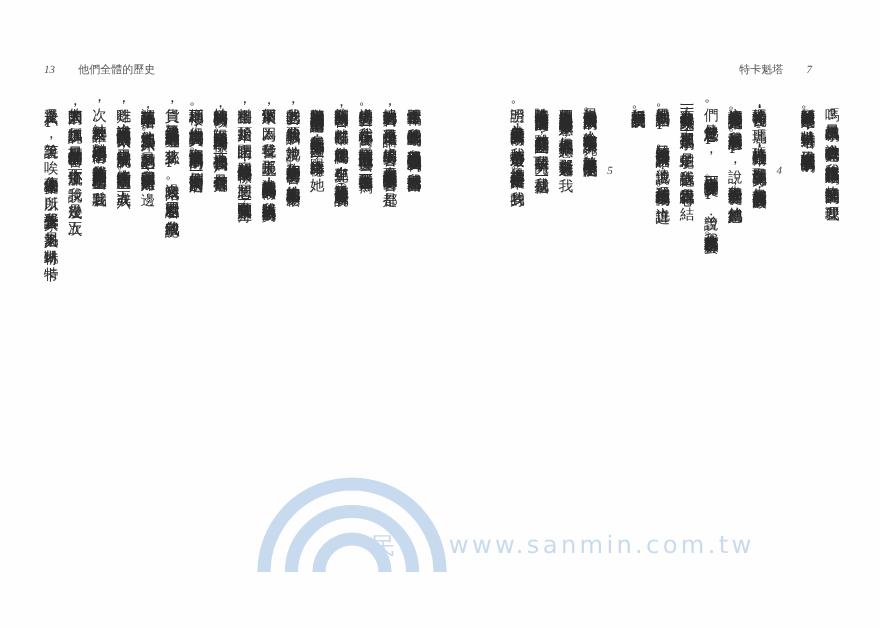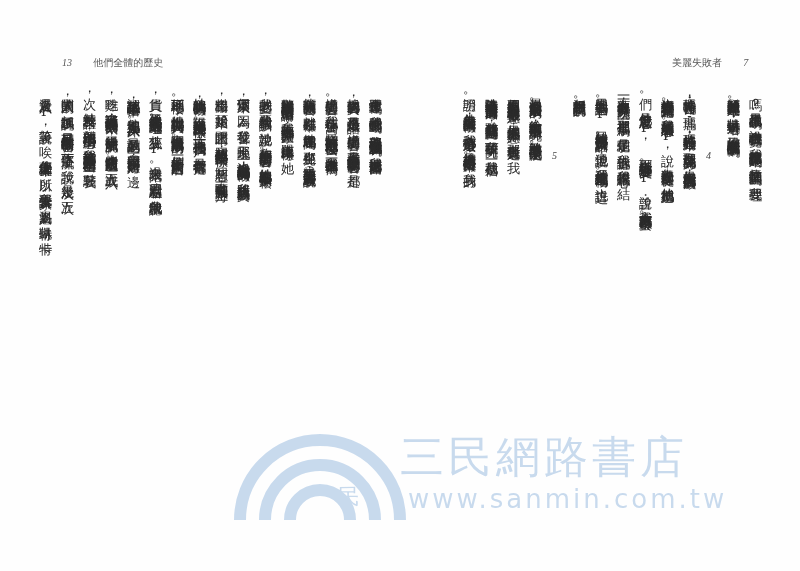--- a/index.html
+++ b/index.html
@@ -23,21 +23,21 @@
     top: 56px;
     font-size: 10px;
     color: #555;
     font-family: "DejaVu Serif", "Liberation Serif", serif;
   }
   .header .num {
     font-style: italic;
     font-family: "Liberation Serif", serif;
     font-size: 10px;
   }
-  .header-left { left: 62px; }
+  .header-left { left: 40px; }
   .header-left .num { margin-right: 18px; }
   .header-right { left: 672px; }
   .header-right .num { margin-left: 18px; }
 
   .page {
     position: absolute;
     top: 88px;
     height: 400px;
     display: flex;
     flex-direction: row-reverse;
@@ -97,21 +97,21 @@
     top: 28px;
     font-size: 44px;
     letter-spacing: 4px;
     color: #3f7fc4;
     font-family: "DejaVu Sans", sans-serif;
   }
   .wm-url {
     position: absolute;
     left: 178px;
     top: 84px;
-    font-size: 26px;
+    font-size: 22px;
     letter-spacing: 3px;
     color: #3f7fc4;
     font-family: "DejaVu Sans", sans-serif;
   }
   .wm-min {
     position: absolute;
     left: 108px;
     top: 82px;
     font-size: 22px;
     color: #3f7fc4;
@@ -121,21 +121,21 @@
 </head>
 <body>
 
 <div class="spread">
 
   <div class="header header-left">
     <span class="num">13</span>
     <span>他們全體的歷史</span>
   </div>
   <div class="header header-right">
-    <span>美麗失敗者</span>
+    <span>特卡魁塔</span>
     <span class="num">7</span>
   </div>
 
   <div class="page page-right">
     <div class="col">嗎？星星真的很小嗎？誰會哄我們睡覺？我應該把指甲保存起來嗎？物質是神聖的嗎？我要理</div>
     <div class="col">髮師將我的頭髮埋起來。凱特琳・特卡魁塔，妳已經在處理有關我的事情了嗎？</div>
     <div class="section-num">
         <span>4</span>
       </div>
     <div class="col">瑪格麗特・布吉瓦，瑪麗-瑪格麗特・杜維爾，聖母瑪麗亞的化身，如果我能擺脫自己的軀殼，</div>
@@ -172,17 +172,16 @@
     <div class="col">還是六次？F笑著說，唉，悲傷使人變準確！所以，我要告訴大家，易洛魁人，凱特琳，特卡</div>
   </div>
 
   <div class="watermark">
     <svg class="wm-logo" viewBox="0 0 180 100">
       <path d="M10,100 A80,80 0 0 1 170,100" fill="none" stroke="#3f7fc4" stroke-width="12"></path>
       <path d="M35,100 A55,55 0 0 1 145,100" fill="none" stroke="#3f7fc4" stroke-width="12"></path>
       <path d="M60,100 A30,30 0 0 1 120,100" fill="none" stroke="#3f7fc4" stroke-width="12"></path>
     </svg>
     <div class="wm-min">民</div>
-    <div class="wm-title">三民網路書店</div>
     <div class="wm-url">www.sanmin.com.tw</div>
   </div>
 
 </div>
 
 </body></html>

